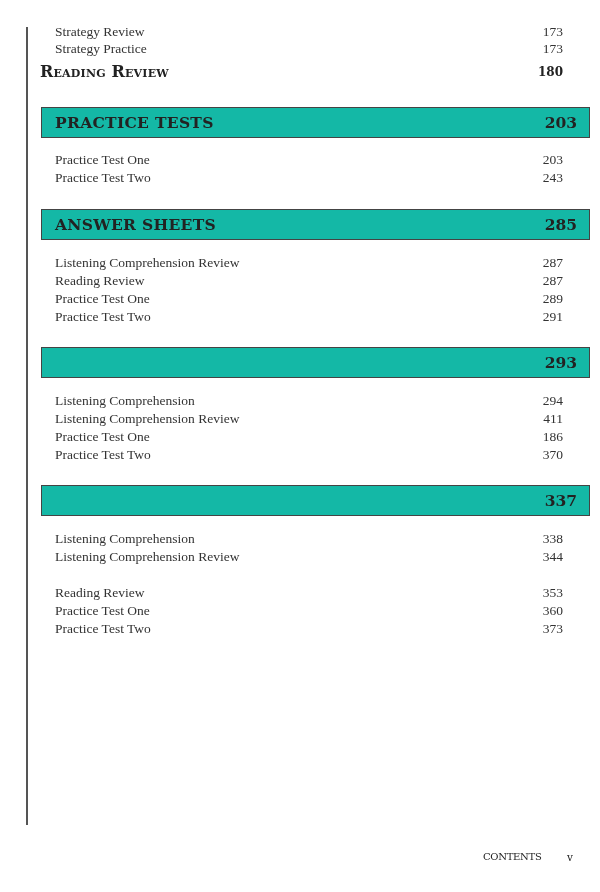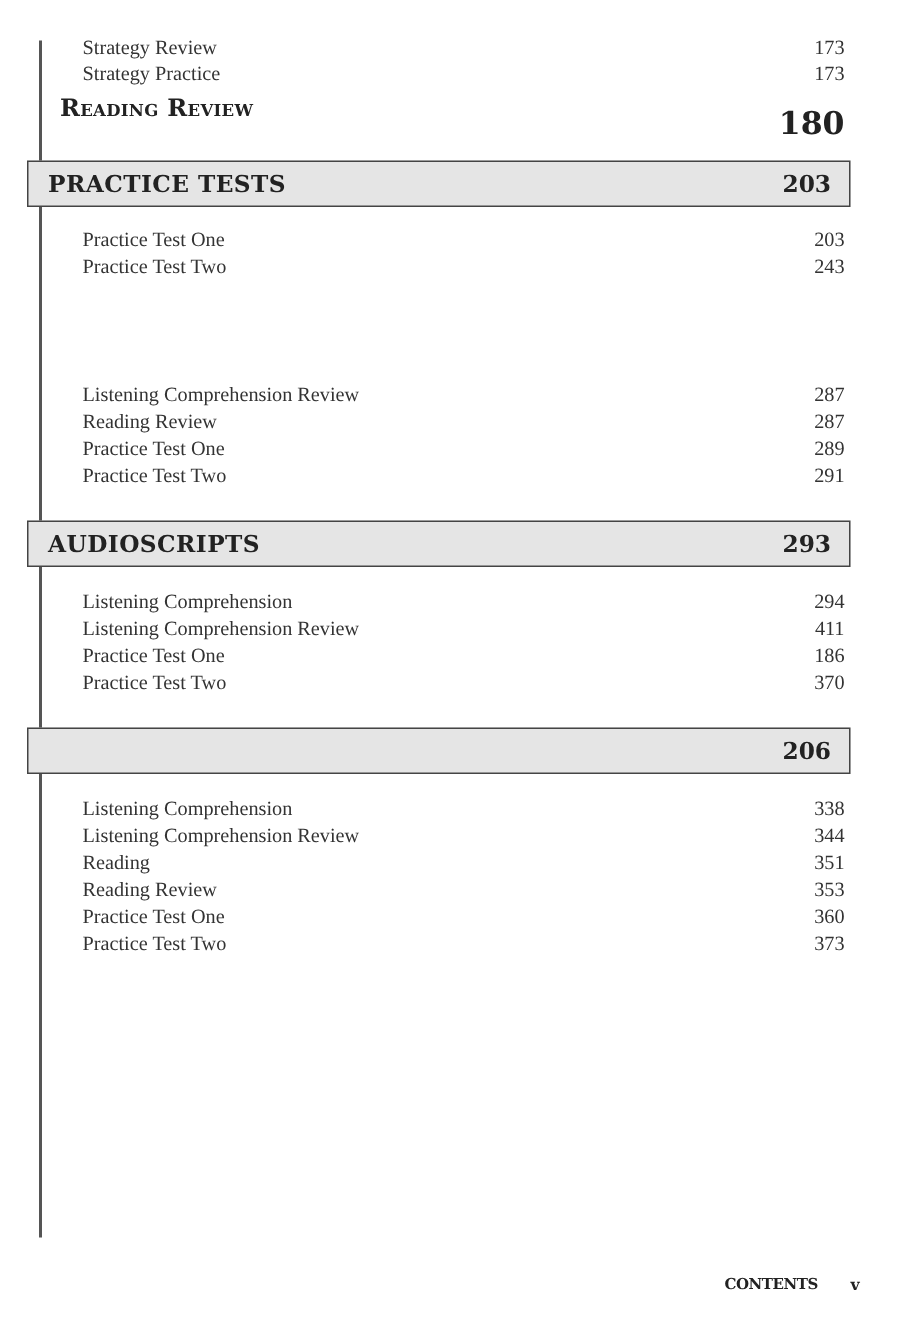--- a/index.html
+++ b/index.html
@@ -50,31 +50,31 @@
       color: #222;
       line-height: 24px;
     }
     .subhead .label {
       position: absolute; left: 0; top: 0;
       font-size: 16px;
       font-variant: small-caps;
       letter-spacing: 0.2px;
     }
     .subhead .page-num {
-      position: absolute; right: 0; top: 10px;
-      font-size: 21px;
+      position: absolute; right: 0; top: 0;
+      font-size: 12px;
     }
 
     .section-header {
       position: absolute;
-      left: 18px;
+      left: 41px;
       width: 549px;
       height: 31px;
       border: 1.5px solid #444;
-      background: #e5e5e5;
+      background: #14b8a6;
       box-sizing: border-box;
     }
     .section-header .label {
       position: absolute;
       left: 13px;
       top: 0;
       line-height: 29px;
       font-family: "DejaVu Serif", "Liberation Serif", serif;
       font-weight: bold;
       font-size: 15.5px;
@@ -89,21 +89,21 @@
       font-family: "DejaVu Serif", "Liberation Serif", serif;
       font-weight: bold;
       font-size: 15.5px;
       color: #222;
     }
 
     .footer {
       position: absolute;
       top: 851px;
       font-family: "DejaVu Serif", "Liberation Serif", serif;
-      font-weight: bold;
+      font-weight: normal;
       color: #222;
       font-size: 10px;
       text-align: right;
     }
     .footer.label { left: 483px; letter-spacing: -0.3px; }
     .footer.page-num { left: 567px; font-size: 10.5px; }
   </style>
 </head>
 <body>
 
@@ -130,73 +130,72 @@
   </div>
   <div class="entry" style="top:151px">
     <span class="label">Practice Test One</span>
     <span class="page-num">203</span>
   </div>
   <div class="entry" style="top:169px">
     <span class="label">Practice Test Two</span>
     <span class="page-num">243</span>
   </div>
 
+  <div class="section-header" style="top:209px">
+    <span class="label">ANSWER SHEETS</span>
+    <span class="page-num">285</span>
+  </div>
   <div class="entry" style="top:254px">
     <span class="label">Listening Comprehension Review</span>
     <span class="page-num">287</span>
   </div>
   <div class="entry" style="top:272px">
     <span class="label">Reading Review</span>
     <span class="page-num">287</span>
   </div>
   <div class="entry" style="top:290px">
     <span class="label">Practice Test One</span>
     <span class="page-num">289</span>
   </div>
   <div class="entry" style="top:308px">
     <span class="label">Practice Test Two</span>
     <span class="page-num">291</span>
   </div>
 
   <div class="section-header" style="top:347px">
-    <span class="label">AUDIOSCRIPTS</span>
     <span class="page-num">293</span>
   </div>
   <div class="entry" style="top:392px">
     <span class="label">Listening Comprehension</span>
     <span class="page-num">294</span>
   </div>
   <div class="entry" style="top:410px">
     <span class="label">Listening Comprehension Review</span>
     <span class="page-num">411</span>
   </div>
   <div class="entry" style="top:428px">
     <span class="label">Practice Test One</span>
     <span class="page-num">186</span>
   </div>
   <div class="entry" style="top:446px">
     <span class="label">Practice Test Two</span>
     <span class="page-num">370</span>
   </div>
 
   <div class="section-header" style="top:485px">
-    <span class="page-num">206</span>
+    <span class="page-num">337</span>
   </div>
   <div class="entry" style="top:530px">
     <span class="label">Listening Comprehension</span>
     <span class="page-num">338</span>
   </div>
   <div class="entry" style="top:548px">
     <span class="label">Listening Comprehension Review</span>
     <span class="page-num">344</span>
   </div>
-  <div class="entry" style="top:566px">
-    <span class="label">Reading</span>
-    <span class="page-num">351</span>
-  </div>
   <div class="entry" style="top:584px">
     <span class="label">Reading Review</span>
     <span class="page-num">353</span>
   </div>
   <div class="entry" style="top:602px">
     <span class="label">Practice Test One</span>
     <span class="page-num">360</span>
   </div>
   <div class="entry" style="top:620px">
     <span class="label">Practice Test Two</span>

